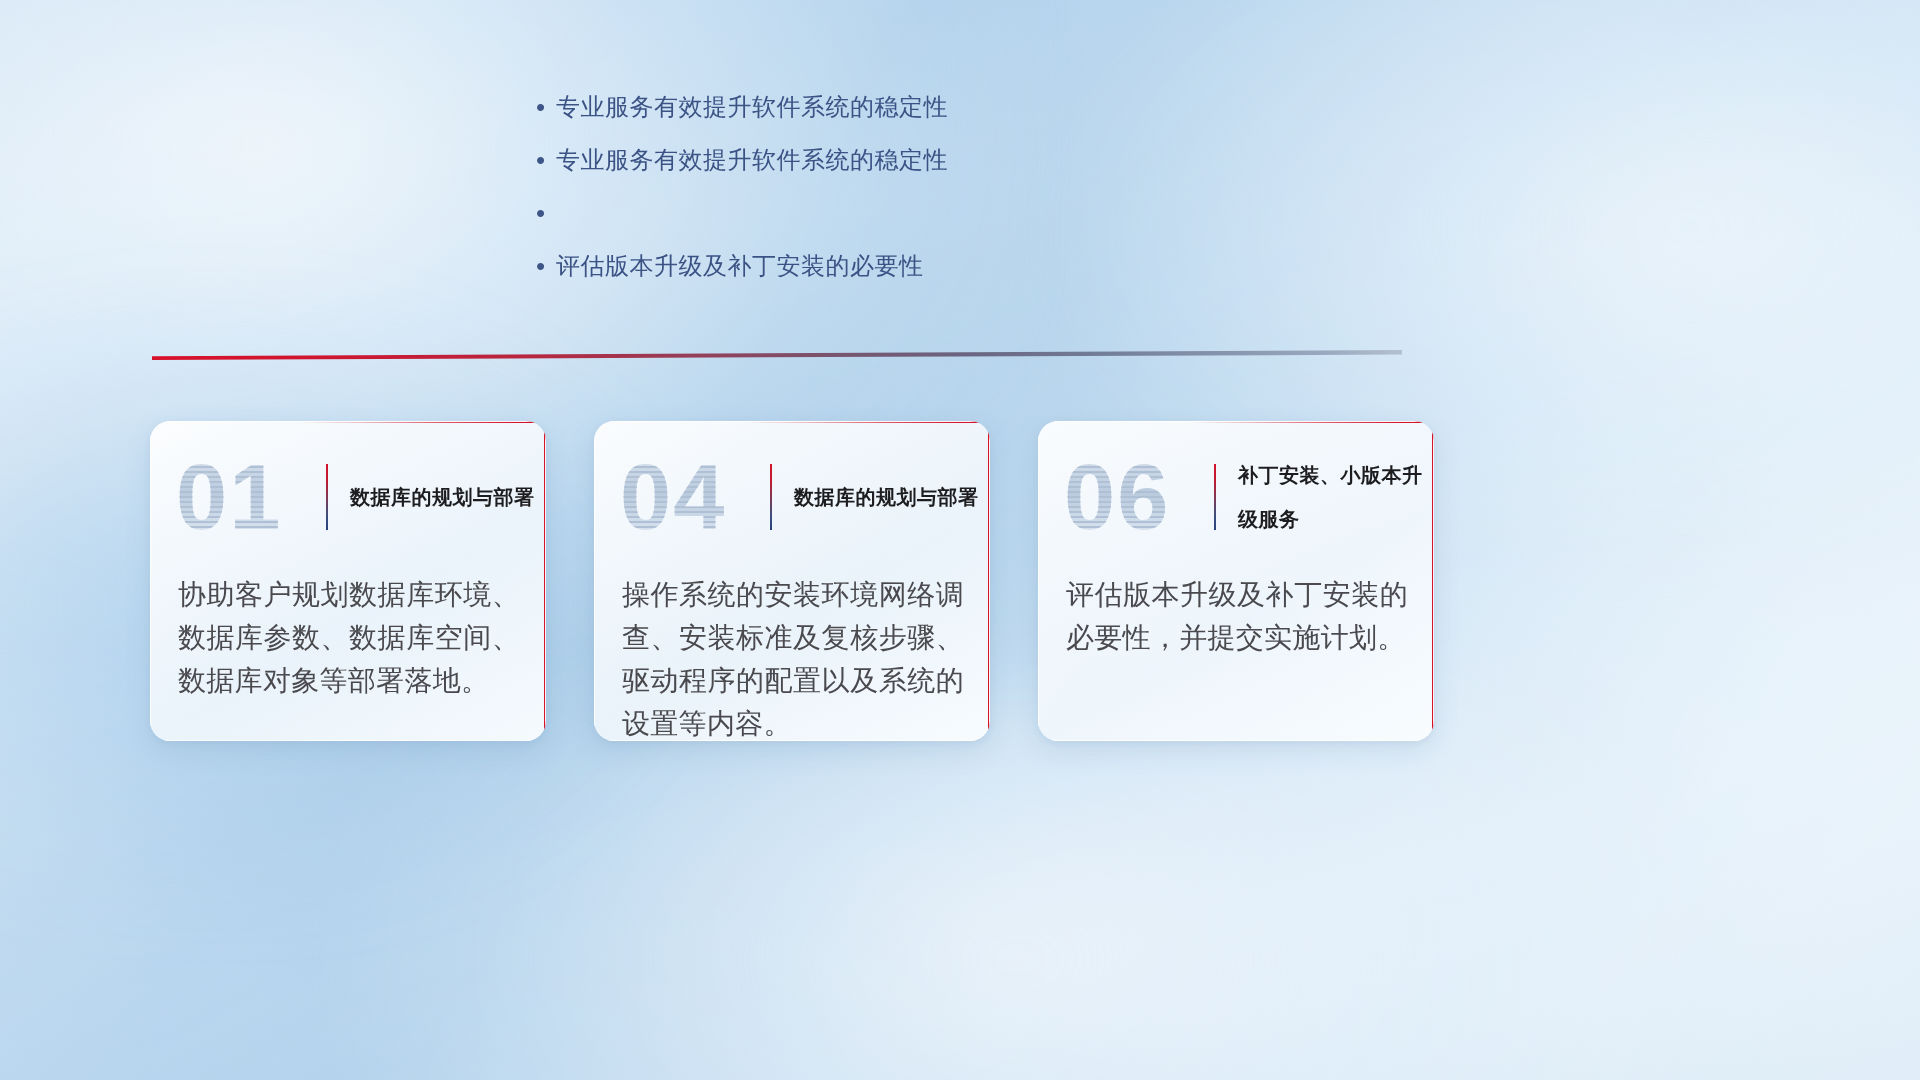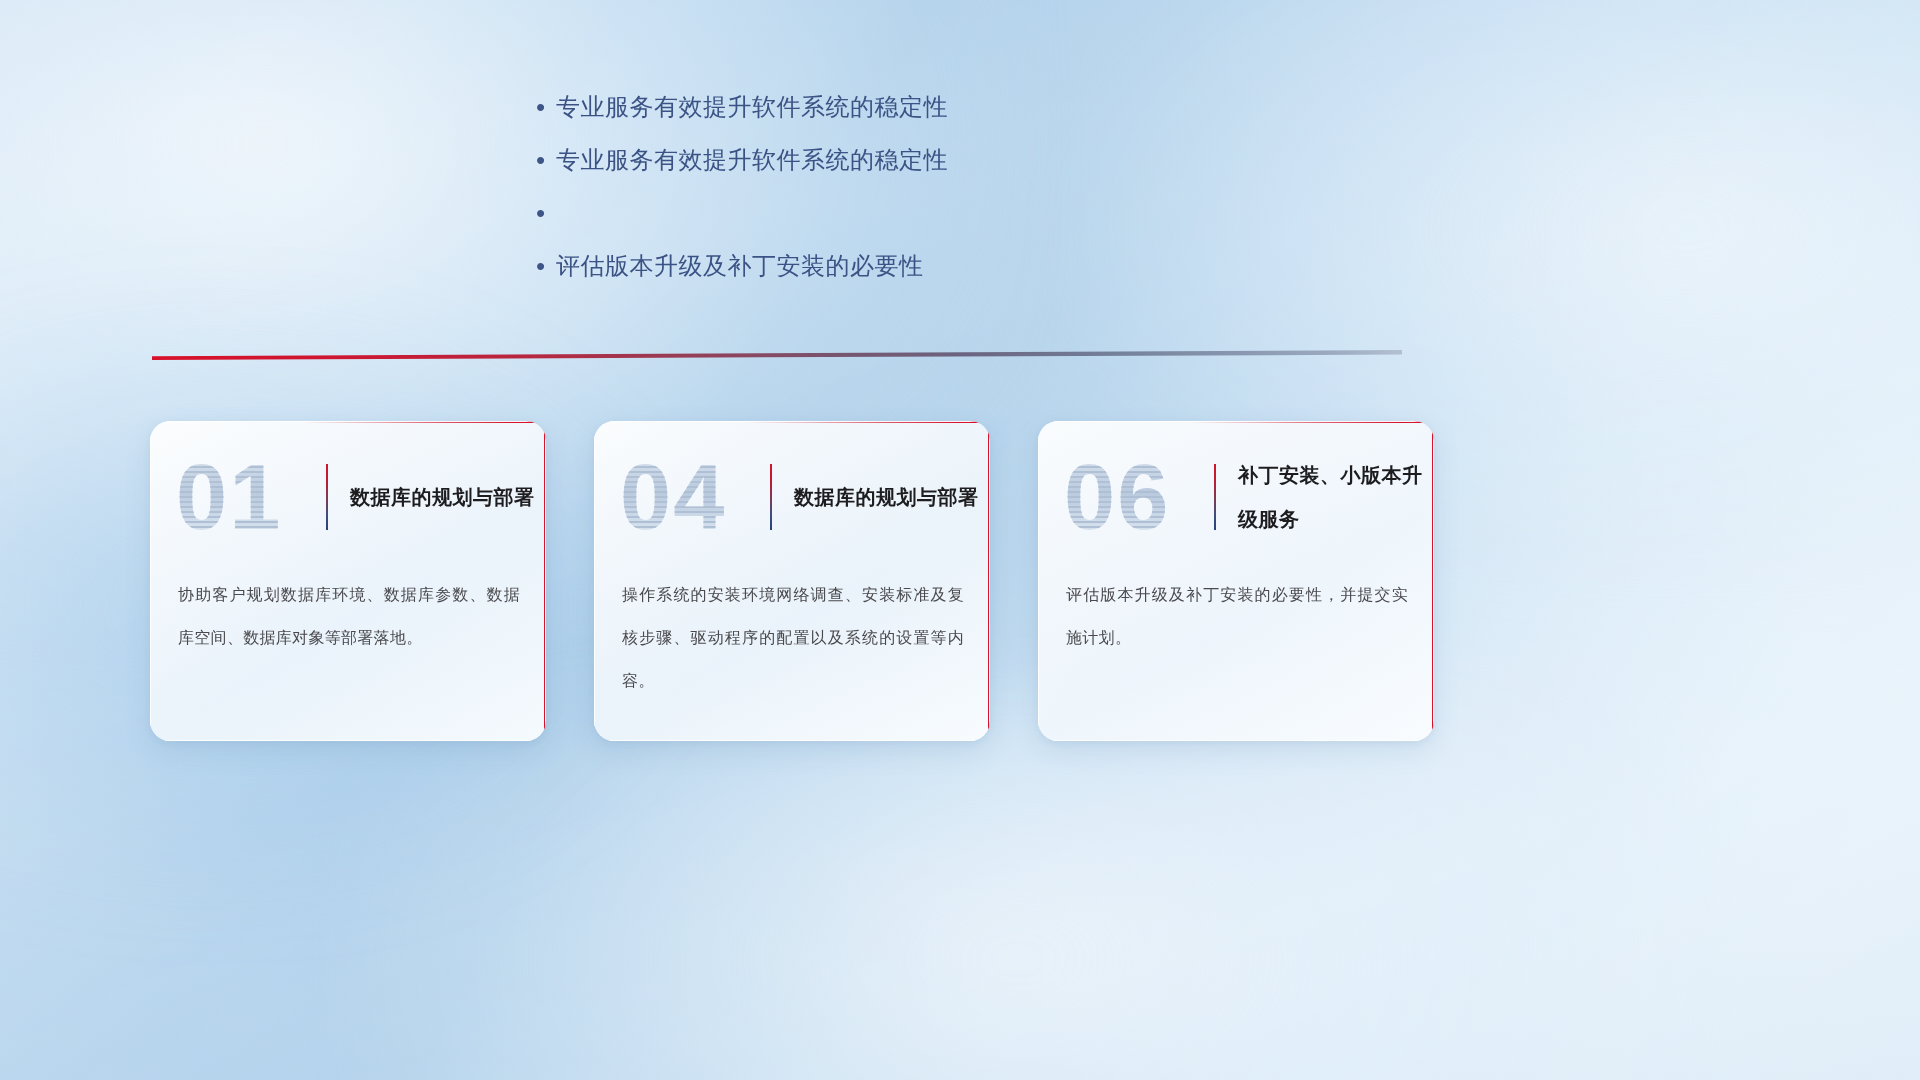--- a/index.html
+++ b/index.html
@@ -279,21 +279,21 @@
     font-weight: 700;
     color: #1d1d1f;
     letter-spacing: 0.5px;
     max-width: 200px;
   }
 
   
   .card-body {
     position: relative;
     padding: 0 26px 0 28px;
-    font-size: 16px;
+    font-size: 28px;
     line-height: 43px;
     color: #4a4a4e;
     letter-spacing: 0.3px;
     text-align: justify;
     text-justify: inter-ideograph;
   }
 </style>
 </head>
 <body>
 

